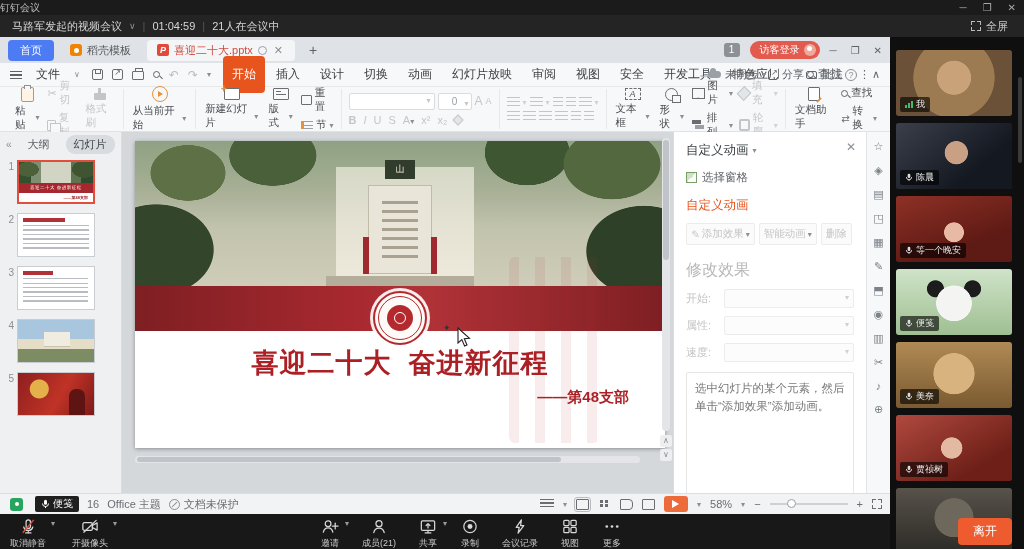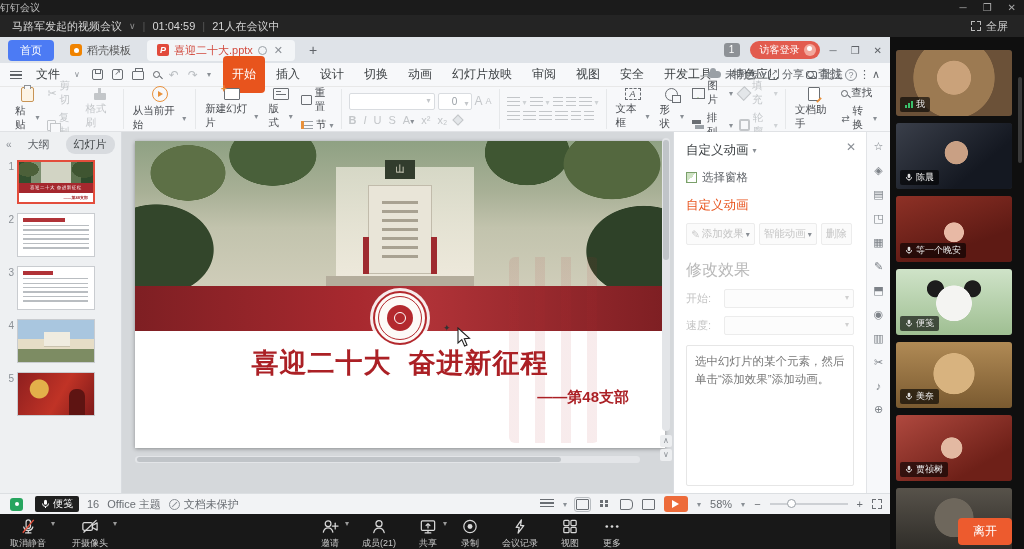--- a/index.html
+++ b/index.html
@@ -627,20 +627,24 @@
           <span class="abtn">
               <span>删除</span>
             </span>
         </div>
         <div class="modify">修改效果</div>
         <div class="frow">
           <label>开始:</label>
           <span class="fsel"></span>
         </div>
         <div class="frow">
+          <label>属性:</label>
+          <span class="fsel"></span>
+        </div>
+        <div class="frow">
           <label>速度:</label>
           <span class="fsel"></span>
         </div>
         <div class="hintbox">选中幻灯片的某个元素，然后单击“添加效果”添加动画。</div>
         <div class="reorder">
           <span>重新排序</span>
           <span class="arr">▲</span>
           <span class="arr">▼</span>
         </div>
         <div class="playrow">

